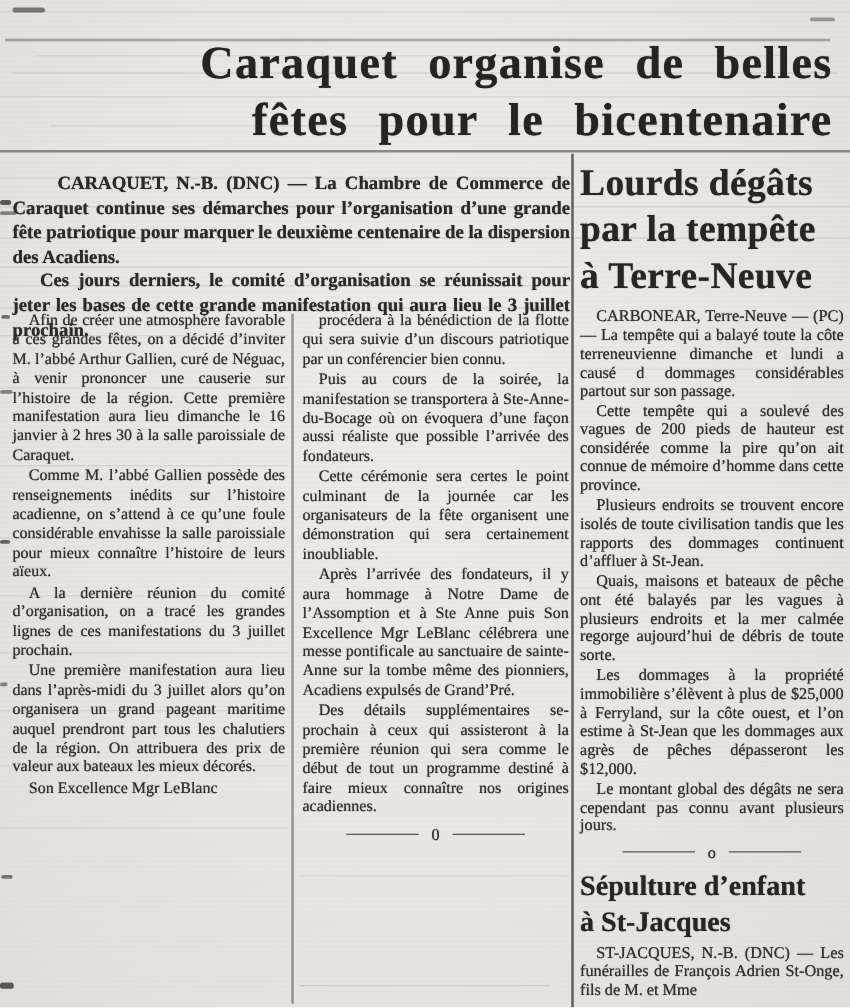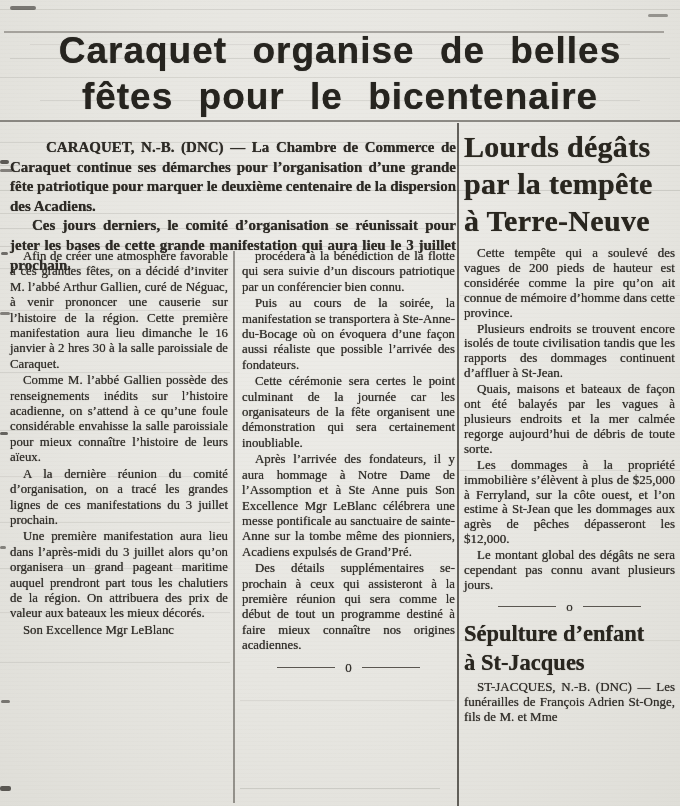--- a/index.html
+++ b/index.html
@@ -10,24 +10,24 @@
     font-family:"Liberation Serif", serif;
     color:#36332e;
   }
   
   .page p, .page h1, .page h2, .page h3, .sep{
     text-shadow:0 0 0.7px rgba(45,42,38,0.85);
   }
   
   .headline{
     position:absolute;top:28px;left:14px;width:652px;margin:0;
-    font-family:Liberation Sans, sans-serif;
+    font-family:Liberation Serif, serif;
     font-weight:bold;font-size:37px;line-height:46px;
     letter-spacing:1px;word-spacing:14px;
-    text-align:center;color:#26241f;
+    text-align:right;color:#26241f;
     text-shadow:0.7px 0 0 #26241f, -0.4px 0 0 #26241f, 0 0 1px rgba(30,28,24,.8);
   }
   .hl-line{display:block;}
   
   .lead{position:absolute;top:126px;left:10px;width:446px;margin-top:12px;}
   .lead p{
     margin:0;font-weight:bold;font-size:15px;line-height:19.6px;
     text-align:justify;color:#2d2a25;
   }
   .indent-lg{text-indent:36px;}
@@ -109,23 +109,24 @@
   </div>
 
   <div class="vrule vrule-2"></div>
 
   <div class="col col-right">
     <h2 class="storm-hl">
       <span>Lourds dégâts</span>
       <span>par la tempête</span>
       <span>à Terre-Neuve</span>
     </h2>
+    <p>CARBONEAR, Terre-Neuve — (PC) — La tempête qui a balayé toute la côte terreneuvienne dimanche et lundi a causé d dommages considérables partout sur son passage.</p>
     <p>Cette tempête qui a soulevé des vagues de 200 pieds de hauteur est considérée comme la pire qu’on ait connue de mémoire d’homme dans cette province.</p>
     <p>Plusieurs endroits se trouvent encore isolés de toute civilisation tandis que les rapports des dommages continuent d’affluer à St-Jean.</p>
-    <p>Quais, maisons et bateaux de façon ont été balayés par les vagues à plusieurs endroits et la mer calmée regorge aujourd’hui de débris de toute sorte.</p>
+    <p>Quais, maisons et bateaux de pêche ont été balayés par les vagues à plusieurs endroits et la mer calmée regorge aujourd’hui de débris de toute sorte.</p>
     <p>Les dommages à la propriété immobilière s’élèvent à plus de $25,000 à Ferryland, sur la côte ouest, et l’on estime à St-Jean que les dommages aux agrès de pêches dépasseront les $12,000.</p>
     <p>Le montant global des dégâts ne sera cependant pas connu avant plusieurs jours.</p>
     <div class="sep">
       <span class="bar"></span>
       <span class="ch">o</span>
       <span class="bar"></span>
     </div>
     <h3 class="burial-hl">
       <span>Sépulture d’enfant</span>
       <span>à St-Jacques</span>

